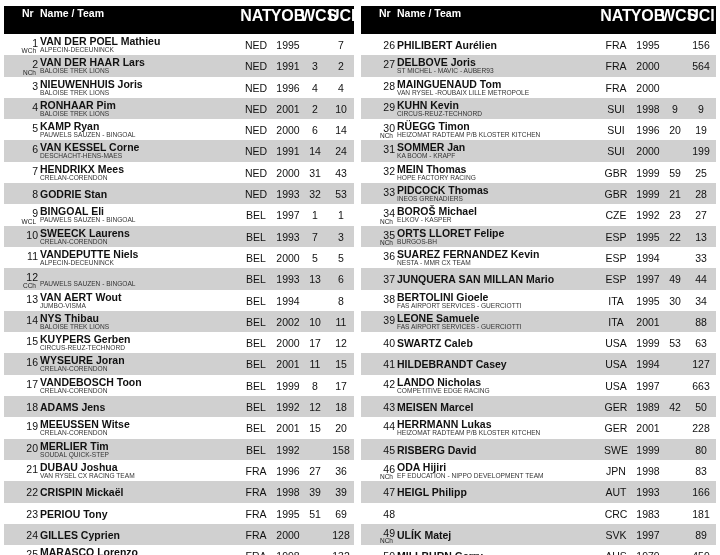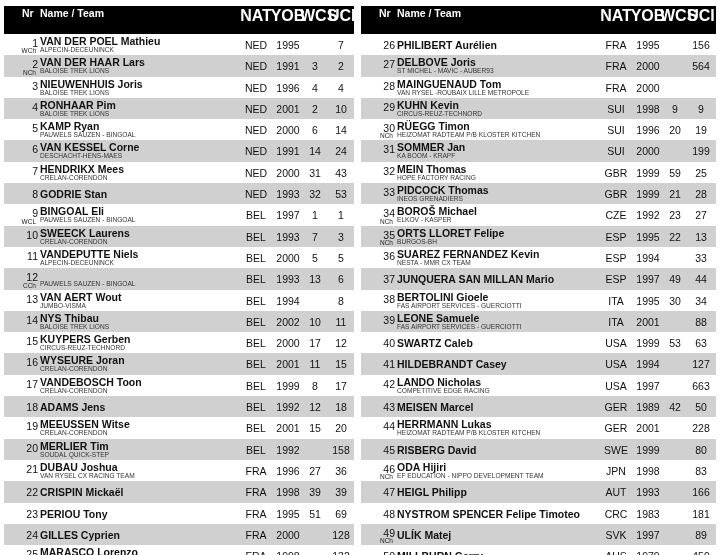--- a/index.html
+++ b/index.html
@@ -466,21 +466,20 @@
       <div class="row alt">
         <span class="nr single">47</span>
         <span class="name single">HEIGL Philipp</span>
         <span class="c nat">AUT</span>
         <span class="c yob">1993</span>
         <span class="c wcs"></span>
         <span class="c uci">166</span>
       </div>
       <div class="row">
         <span class="nr single">48</span>
-        <span class="name single">NYSTROM SPENCER Felipe Timoteo</span>
         <span class="c nat">CRC</span>
         <span class="c yob">1983</span>
         <span class="c wcs"></span>
         <span class="c uci">181</span>
       </div>
       <div class="row alt">
         <span class="nr">49</span>
         <span class="tag">NCh</span>
         <span class="name single">ULÍK Matej</span>
         <span class="c nat">SVK</span>

